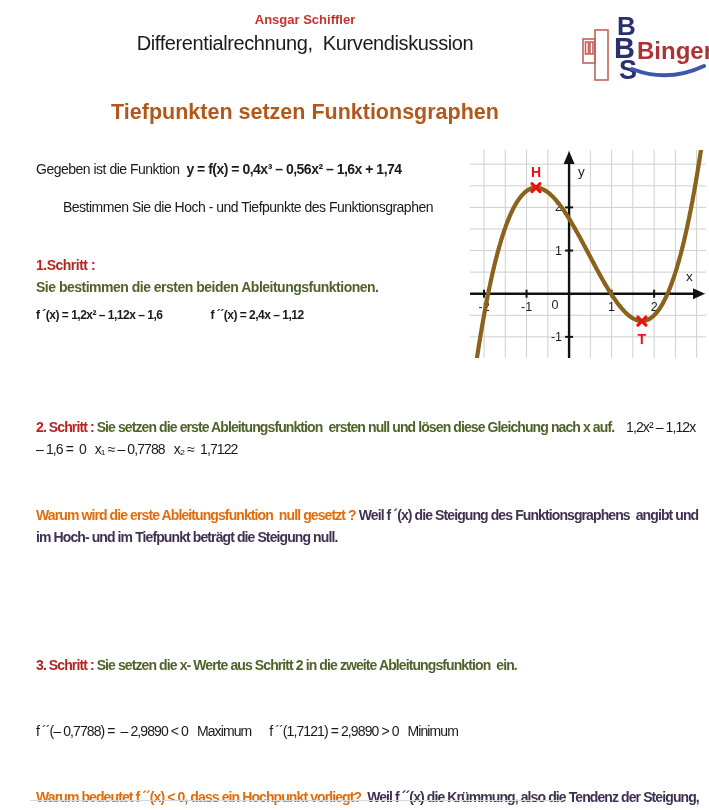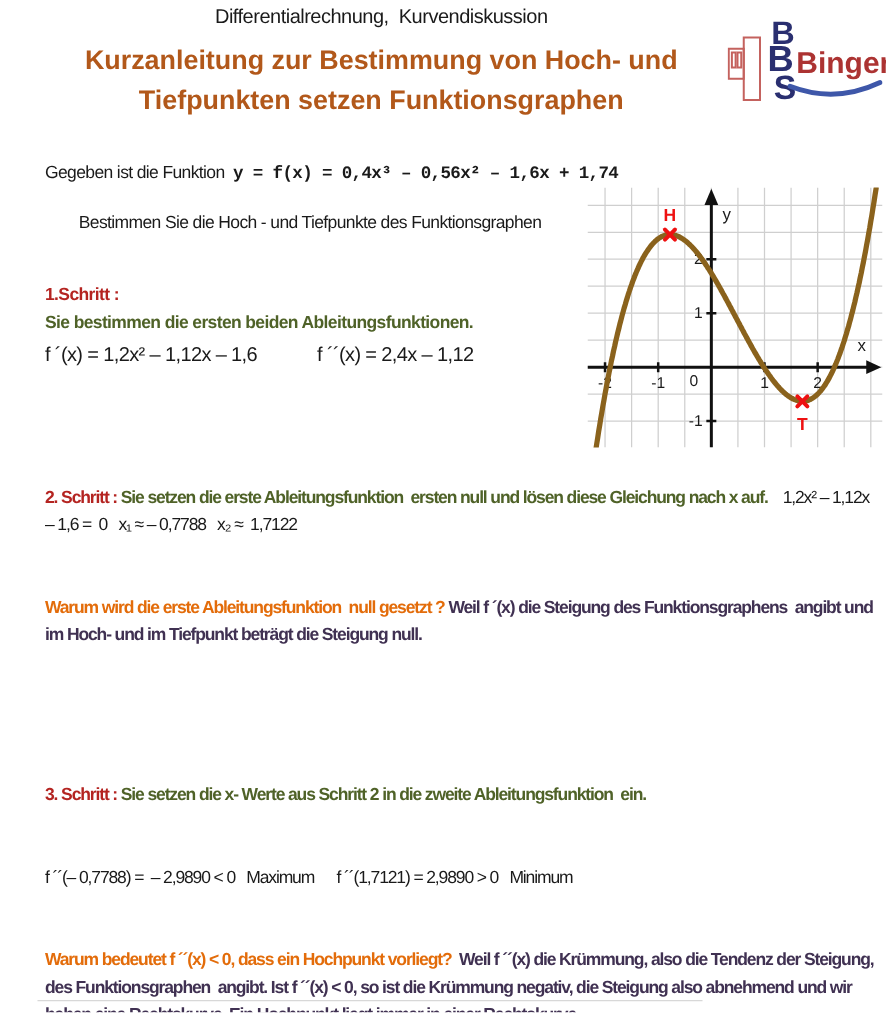--- a/index.html
+++ b/index.html
@@ -1,62 +1,63 @@
 <!DOCTYPE html>
 <html lang="de" style="--c-text: #1a1a1a; --c-title: #B2581A; --c-author: #C2342B; --c-red: #B42421; --c-green: #4F6228; --c-orange: #E36C0A; --c-purple: #403152; --c-logo-blue: #2A2F70; --c-logo-red: #AC3332; --c-swoosh: #3E57A9; --c-building: #C4625E; --c-rule: #D8D8D8;"><head>
 <meta charset="utf-8">
 <style>
   html,body{margin:0;padding:0;background:#ffffff;}
   .page{position:relative;width:709px;height:810px;background:#fff;overflow:hidden;
         font-family:"Liberation Sans",sans-serif;color:var(--c-text);}
   
   .author{margin:12px 0 0;width:610px;text-align:center;font-size:13px;font-weight:700;color:var(--c-author);}
-  .subject{width:610px;text-align:center;font-size:16px;letter-spacing:-0.4px;white-space:pre;margin-top:5px;}
+  .subject{width:610px;text-align:center;font-size:20px;letter-spacing:-0.4px;white-space:pre;margin-top:5px;}
   .title{width:610px;text-align:center;font-size:21.5px;line-height:32px;font-weight:700;
          color:var(--c-title);margin:9px 0 0;}
   
   .logo{position:absolute;top:13px;left:582px;width:124px;height:78px;}
   .logo svg{position:absolute;}
   .logo .blt{position:absolute;font-weight:700;color:var(--c-logo-blue);line-height:1;}
   .logo .city{position:absolute;font-weight:700;color:var(--c-logo-red);line-height:1;}
   .building rect{fill:none;stroke:var(--c-building);stroke-width:1.6px;}
   .swoosh path{fill:none;stroke:var(--c-swoosh);stroke-width:4px;stroke-linecap:round;}
   
   .graph{position:absolute;left:470px;top:150px;width:236px;height:208px;margin:0;}
   .graph svg{display:block;width:100%;height:100%;}
   .axlab{font:400 13.5px "Liberation Sans",sans-serif;fill:#1b1b1b;}
   .ticklab{font:400 12.5px "Liberation Sans",sans-serif;fill:#1b1b1b;}
   .ptlab{font:700 14px "Liberation Sans",sans-serif;}
   
   .content{padding-left:36px;}
   .intro{margin-top:30px;width:472px;font-size:14px;letter-spacing:-0.5px;}
   .intro p{margin:0;white-space:nowrap;line-height:22px;}
   .intro p + p{margin-top:16px;margin-left:27px;}
-  .fn-bold{font-weight:700;white-space:pre;font-family:Liberation Mono, monospace;}
+  .fn-bold{font-weight:700;white-space:pre;}
   .step1{margin-top:36px;width:472px;font-size:14px;letter-spacing:-0.5px;line-height:22px;}
   .step1 p{margin:0;white-space:pre-wrap;}
-  .step1 .math{margin-top:6px;font-size:16px;}
+  .step1 .math{margin-top:6px;font-size:12px;font-weight:bold;}
   .gap-left{margin-left:48px;}
   .block{width:668px;font-size:14px;font-weight:700;line-height:22px;letter-spacing:-0.9px;
          white-space:pre-wrap;margin:0;}
   .blk2{margin-top:46px;} .blk3{margin-top:18px;}
   .red{color:var(--c-red);font-weight:700;}
   .green{color:var(--c-green);font-weight:700;}
   .orange{color:var(--c-orange);font-weight:700;}
   .purple{color:var(--c-purple);font-weight:700;}
   .plain{color:var(--c-text);font-weight:400;}
   .bottom-rule{position:absolute;top:800px;left:30px;width:532px;height:1px;background:var(--c-rule);}
 </style>
 </head>
 <body>
 
 <div class="page">
 
+  <div class="author">Ansgar Schiffler</div>
   <div class="subject">Differentialrechnung,  Kurvendiskussion</div>
-  <h1 class="title"><span>Kurzanleitung zur Bestimmung von Hoch- und</span><br><span>Tiefpunkten setzen Funktionsgraphen</span></h1>
+  <h1 class="title"><br><span>Tiefpunkten setzen Funktionsgraphen</span></h1>
 
   <div class="logo">
     <svg class="building" style="left:0;top:12px" width="30" height="56" viewBox="0 0 30 56">
       <rect x="1" y="14" width="12" height="24"></rect>
       <rect x="3.5" y="17" width="3" height="12"></rect>
       <rect x="8" y="17" width="3" height="12"></rect>
       <rect x="13" y="5" width="13" height="50"></rect>
     </svg>
     <span class="blt" style="left:35px;top:0;font-size:26px;">B</span>
     <span class="blt" style="left:32px;top:21px;font-size:29px;">B</span>

